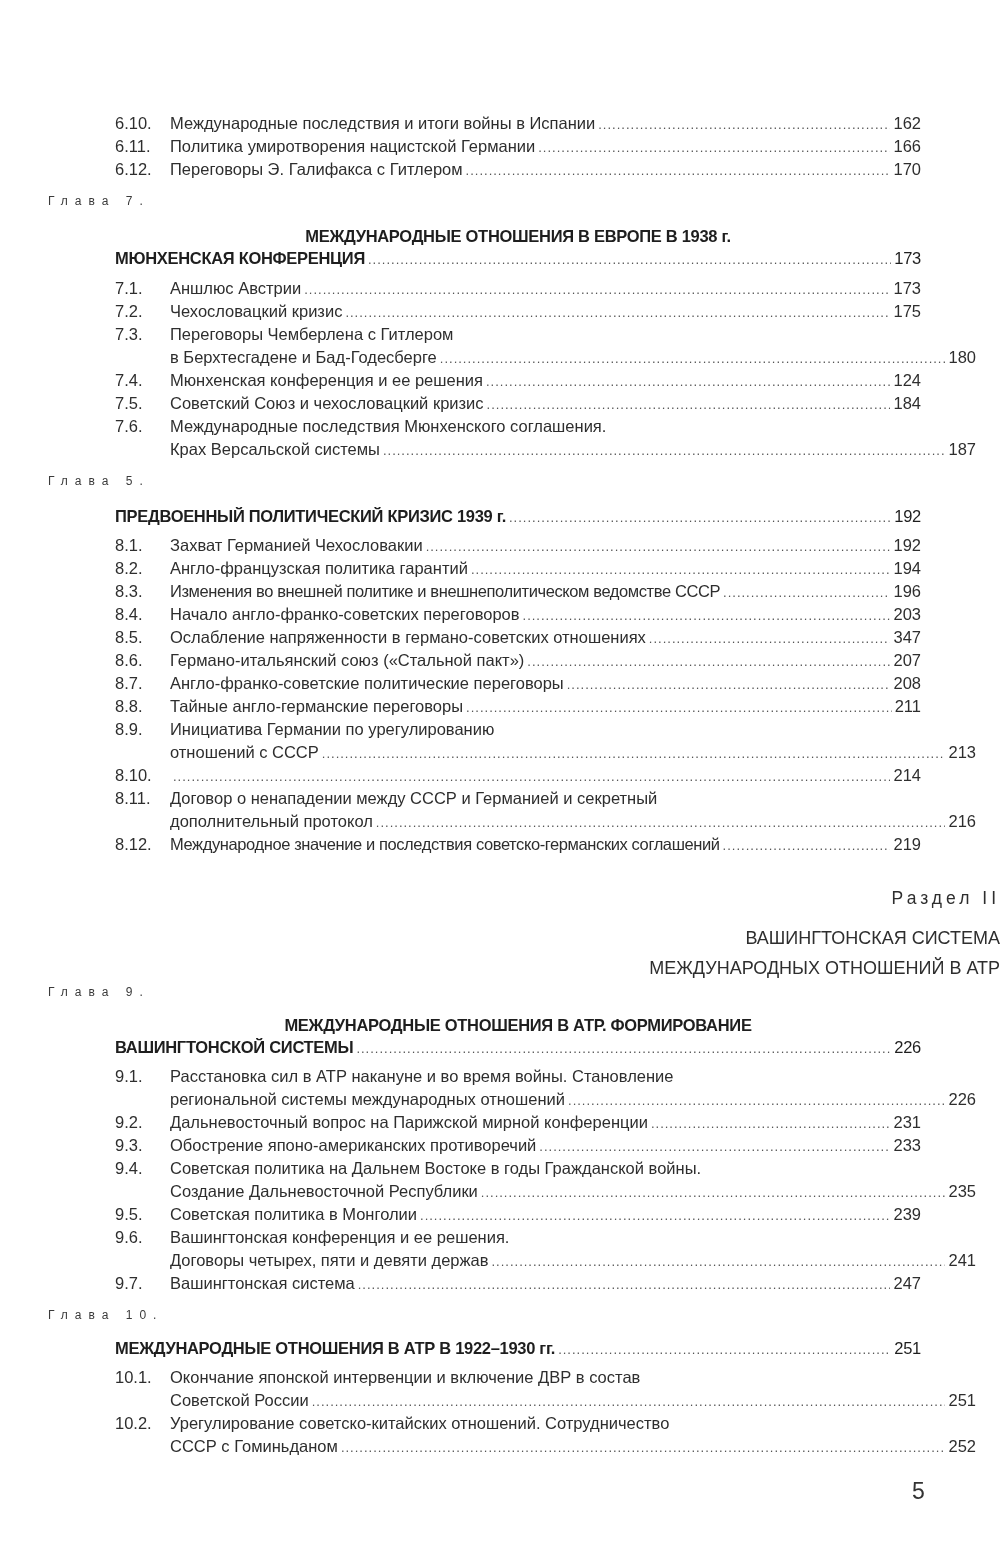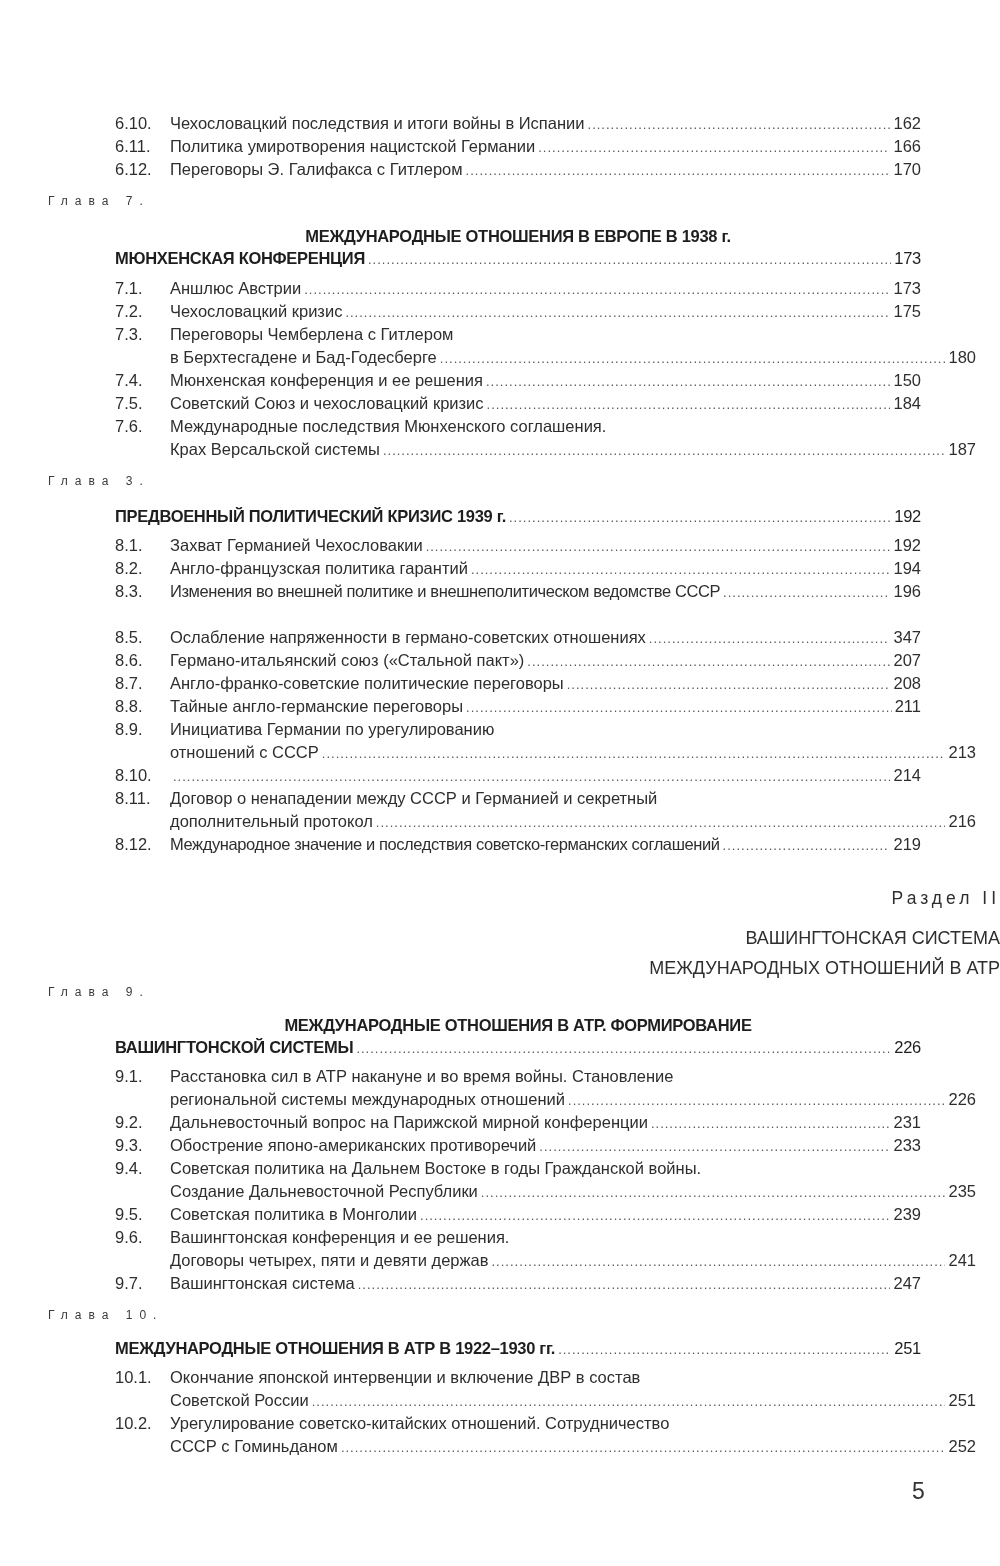--- a/index.html
+++ b/index.html
@@ -22,21 +22,21 @@
   .folio { position:absolute; left:912px; top:1478px; font-size:23px; color:#333; }
 </style>
 </head>
 <body>
 
 <div class="page">
 
   <div class="row" style="top:112px">
     <span class="num">6.10.</span>
     <span class="body">
-        <span class="title">Чехословацкий последствия и итоги войны в Испании</span>
+        <span class="title">Международные последствия и итоги войны в Испании</span>
         <span class="dots"></span>
         <span class="pg">162</span>
       </span>
   </div>
   <div class="row" style="top:135px">
     <span class="num">6.11.</span>
     <span class="body">
         <span class="title">Политика умиротворения нацистской Германии</span>
         <span class="dots"></span>
         <span class="pg">166</span>
@@ -90,21 +90,21 @@
         <span class="title">в Берхтесгадене и Бад-Годесберге</span>
         <span class="dots"></span>
         <span class="pg">180</span>
       </span>
   </div>
   <div class="row" style="top:369px">
     <span class="num">7.4.</span>
     <span class="body">
         <span class="title">Мюнхенская конференция и ее решения</span>
         <span class="dots"></span>
-        <span class="pg">150</span>
+        <span class="pg">124</span>
       </span>
   </div>
   <div class="row" style="top:392px">
     <span class="num">7.5.</span>
     <span class="body">
         <span class="title">Советский Союз и чехословацкий кризис</span>
         <span class="dots"></span>
         <span class="pg">184</span>
       </span>
   </div>
@@ -115,21 +115,21 @@
       </span>
   </div>
   <div class="row cont" style="top:438px">
     <span class="body">
         <span class="title">Крах Версальской системы</span>
         <span class="dots"></span>
         <span class="pg">187</span>
       </span>
   </div>
 
-  <div class="ch-label" style="top:474px">Глава 3.</div>
+  <div class="ch-label" style="top:474px">Глава 5.</div>
   <div class="row bold" style="top:505px">
     <span class="body">
         <span class="title">ПРЕДВОЕННЫЙ ПОЛИТИЧЕСКИЙ КРИЗИС 1939 г.</span>
         <span class="dots" style="font-weight:normal"></span>
         <span class="pg" style="font-weight:normal">192</span>
       </span>
   </div>
 
   <div class="row" style="top:534px">
     <span class="num">8.1.</span>
@@ -148,20 +148,28 @@
       </span>
   </div>
   <div class="row" style="top:580px">
     <span class="num">8.3.</span>
     <span class="body">
         <span class="title" style="letter-spacing:-0.4px">Изменения во внешней политике и внешнеполитическом ведомстве СССР</span>
         <span class="dots"></span>
         <span class="pg">196</span>
       </span>
   </div>
+  <div class="row" style="top:603px">
+    <span class="num">8.4.</span>
+    <span class="body">
+        <span class="title">Начало англо-франко-советских переговоров</span>
+        <span class="dots"></span>
+        <span class="pg">203</span>
+      </span>
+  </div>
   <div class="row" style="top:626px">
     <span class="num">8.5.</span>
     <span class="body">
         <span class="title">Ослабление напряженности в германо-советских отношениях</span>
         <span class="dots"></span>
         <span class="pg">347</span>
       </span>
   </div>
   <div class="row" style="top:649px">
     <span class="num">8.6.</span>

